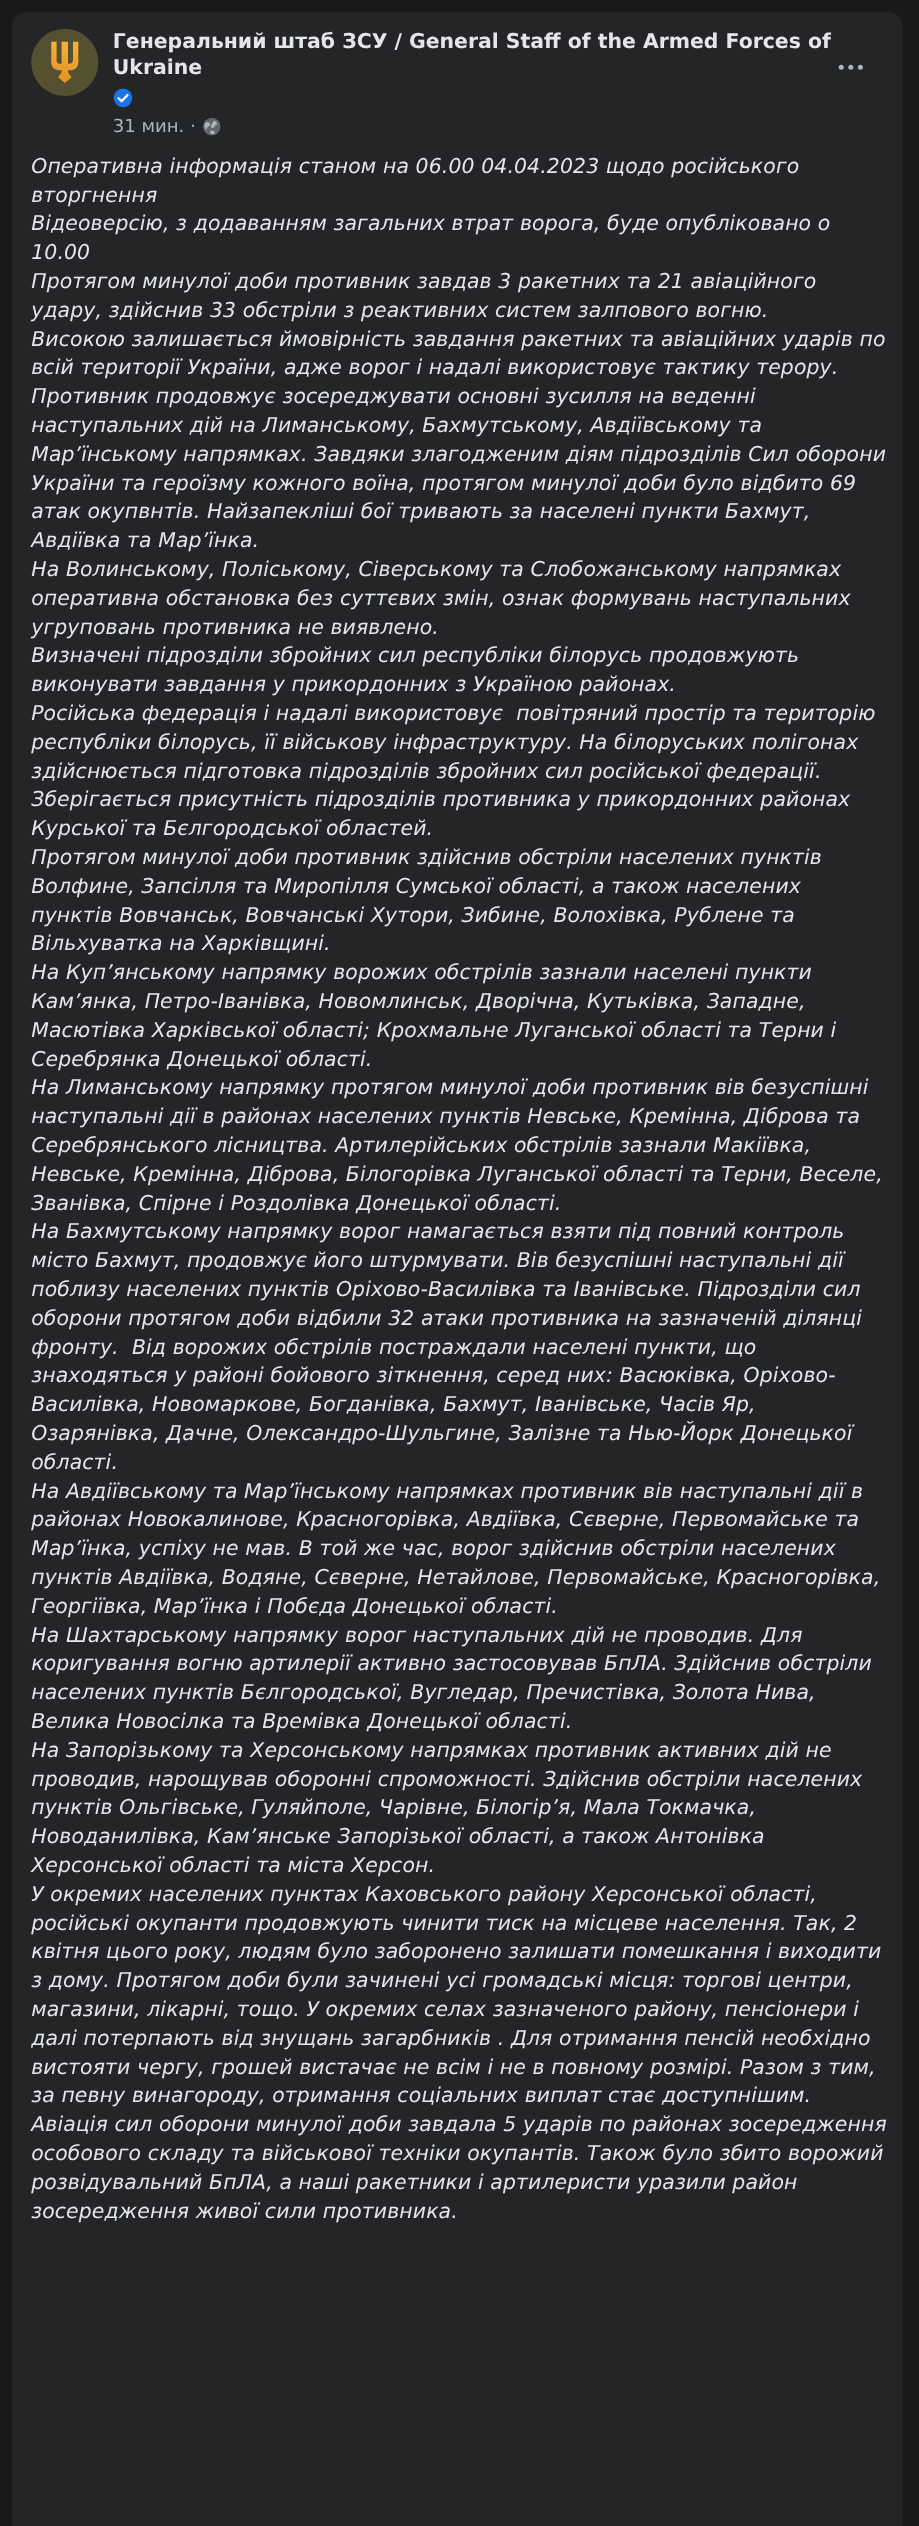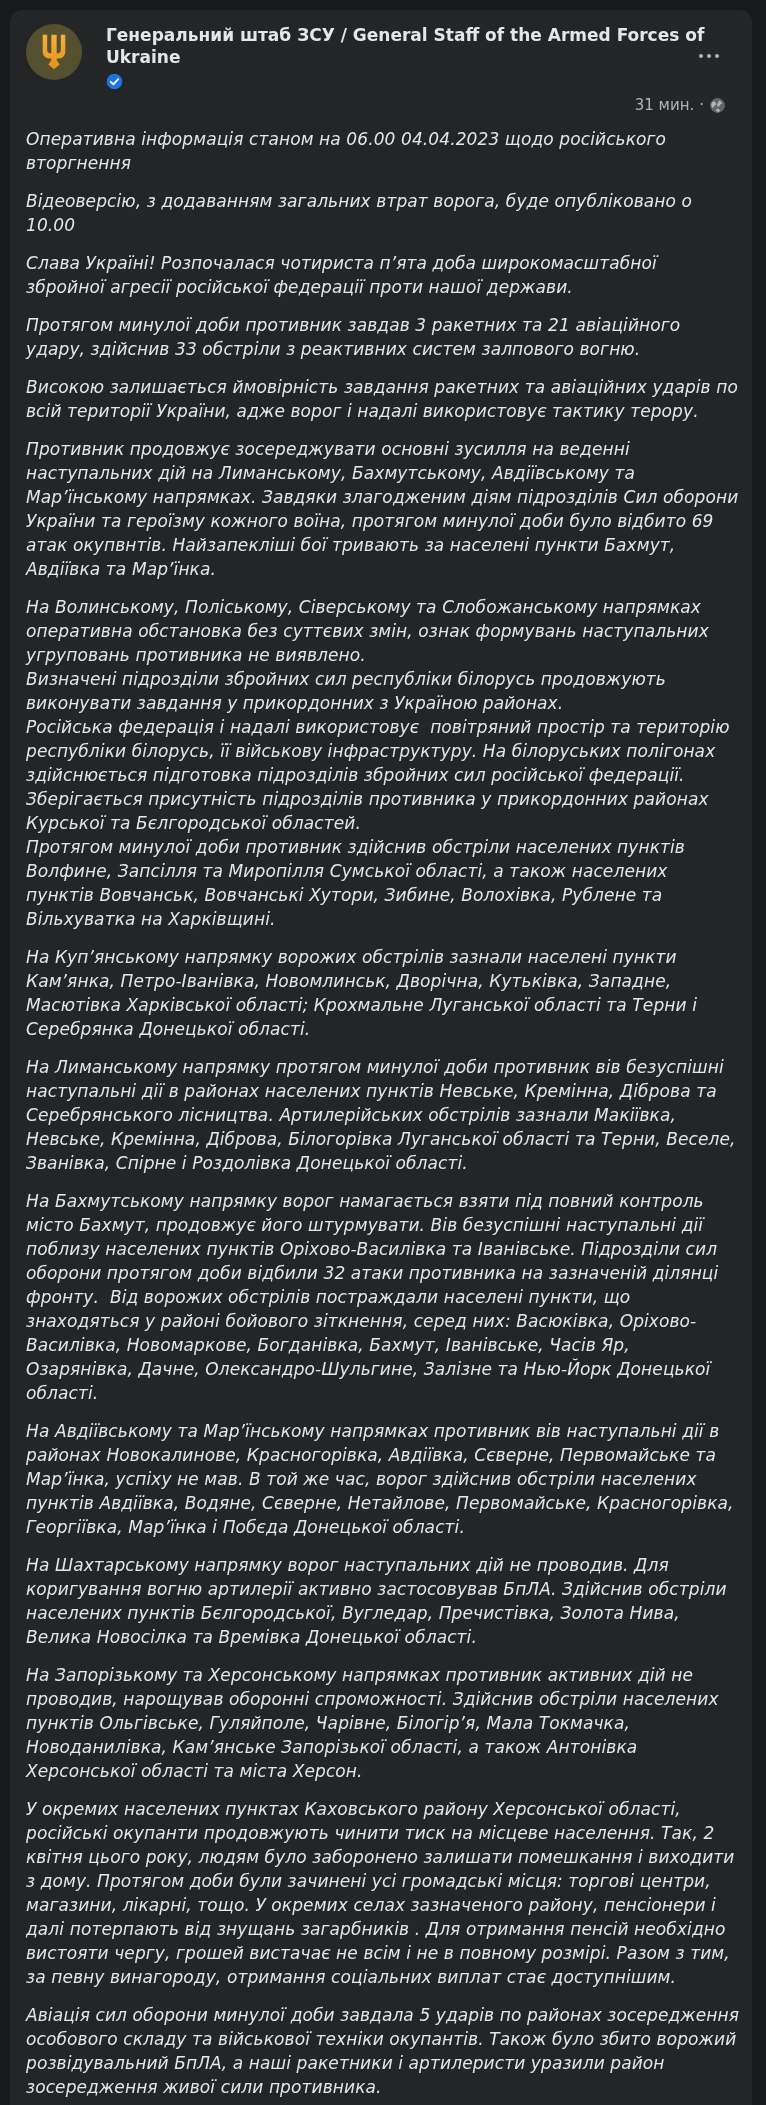--- a/index.html
+++ b/index.html
@@ -18,52 +18,51 @@
     padding: 14px 12px 20px 16px;
   }
   .post-header { position: relative; display: flex; }
   .avatar {
     flex: 0 0 56px; width: 56px; height: 56px;
     border-radius: 50%;
     background: var(--avatar-bg, #55502f);
     display: flex; align-items: center; justify-content: center;
     cursor: pointer;
   }
-  .header-text { margin-left: 24px; width: 620px; }
+  .header-text { margin-left: 12px; width: 620px; }
   .page-name {
     display: block;
     font-size: 17px; font-weight: 700;
     line-height: 22px;
     color: var(--text-primary, #e4e6eb);
     text-decoration: none; cursor: pointer;
   }
   .badge-row { margin-top: 5px; height: 17px; }
   .meta-row {
     margin-top: 6px;
     display: flex; align-items: center; gap: 5px;
     color: var(--text-secondary, #b0b3b8);
     font-size: 15px; line-height: 18px;
     cursor: pointer;
-    justify-content: flex-end;
   }
   .more-btn {
     position: absolute; top: 16px; right: 12px;
     background: none; border: none; padding: 8px;
     border-radius: 50%; cursor: pointer;
   }
   .post-text { margin-top: 13px; }
   .para {
     margin: 0;
     white-space: pre-wrap;
     color: var(--text-primary, #e4e6eb);
     font-size: 17px; line-height: 24px;
     letter-spacing: 0.1px;
     font-style: italic;
   }
-  .para + .para { margin-top: 14px; }
+  .para + .para { }
 </style>
 </head>
 <body>
 
 <div>
   <article class="post-card">
 
     <header class="post-header">
 
       <div class="avatar">
@@ -104,21 +103,20 @@
           <circle cx="11" cy="4" r="2.1" fill="#b0b3b8"></circle>
           <circle cx="19" cy="4" r="2.1" fill="#b0b3b8"></circle>
         </svg>
       </button>
 
     </header>
 
     <div class="post-text">
       <p class="para">Оперативна інформація станом на 06.00 04.04.2023 щодо російського вторгнення</p>
       <p class="para">Відеоверсію, з додаванням загальних втрат ворога, буде опубліковано о 10.00</p>
-      <p class="para">Слава Україні! Розпочалася чотириста п’ята доба широкомасштабної збройної агресії російської федерації проти нашої держави.</p>
       <p class="para">Протягом минулої доби противник завдав 3 ракетних та 21 авіаційного удару, здійснив 33 обстріли з реактивних систем залпового вогню.</p>
       <p class="para">Високою залишається ймовірність завдання ракетних та авіаційних ударів по всій території України, адже ворог і надалі використовує тактику терору.</p>
       <p class="para">Противник продовжує зосереджувати основні зусилля на веденні наступальних дій на Лиманському, Бахмутському, Авдіївському та Мар’їнському напрямках. Завдяки злагодженим діям підрозділів Сил оборони України та героїзму кожного воїна, протягом минулої доби було відбито 69 атак окупвнтів. Найзапекліші бої тривають за населені пункти Бахмут, Авдіївка та Мар’їнка.</p>
       <p class="para">На Волинському, Поліському, Сіверському та Слобожанському напрямках оперативна обстановка без суттєвих змін, ознак формувань наступальних угруповань противника не виявлено.
 Визначені підрозділи збройних сил республіки білорусь продовжують виконувати завдання у прикордонних з Україною районах.
 Російська федерація і надалі використовує  повітряний простір та територію республіки білорусь, її військову інфраструктуру. На білоруських полігонах здійснюється підготовка підрозділів збройних сил російської федерації.
 Зберігається присутність підрозділів противника у прикордонних районах Курської та Бєлгородської областей.
 Протягом минулої доби противник здійснив обстріли населених пунктів Волфине, Запсілля та Миропілля Сумської області, а також населених пунктів Вовчанськ, Вовчанські Хутори, Зибине, Волохівка, Рублене та Вільхуватка на Харківщині.</p>
       <p class="para">На Куп’янському напрямку ворожих обстрілів зазнали населені пункти Кам’янка, Петро-Іванівка, Новомлинськ, Дворічна, Кутьківка, Западне, Масютівка Харківської області; Крохмальне Луганської області та Терни і Серебрянка Донецької області.</p>
       <p class="para">На Лиманському напрямку протягом минулої доби противник вів безуспішні наступальні дії в районах населених пунктів Невське, Кремінна, Діброва та Серебрянського лісництва. Артилерійських обстрілів зазнали Макіївка, Невське, Кремінна, Діброва, Білогорівка Луганської області та Терни, Веселе, Званівка, Спірне і Роздолівка Донецької області.</p>

